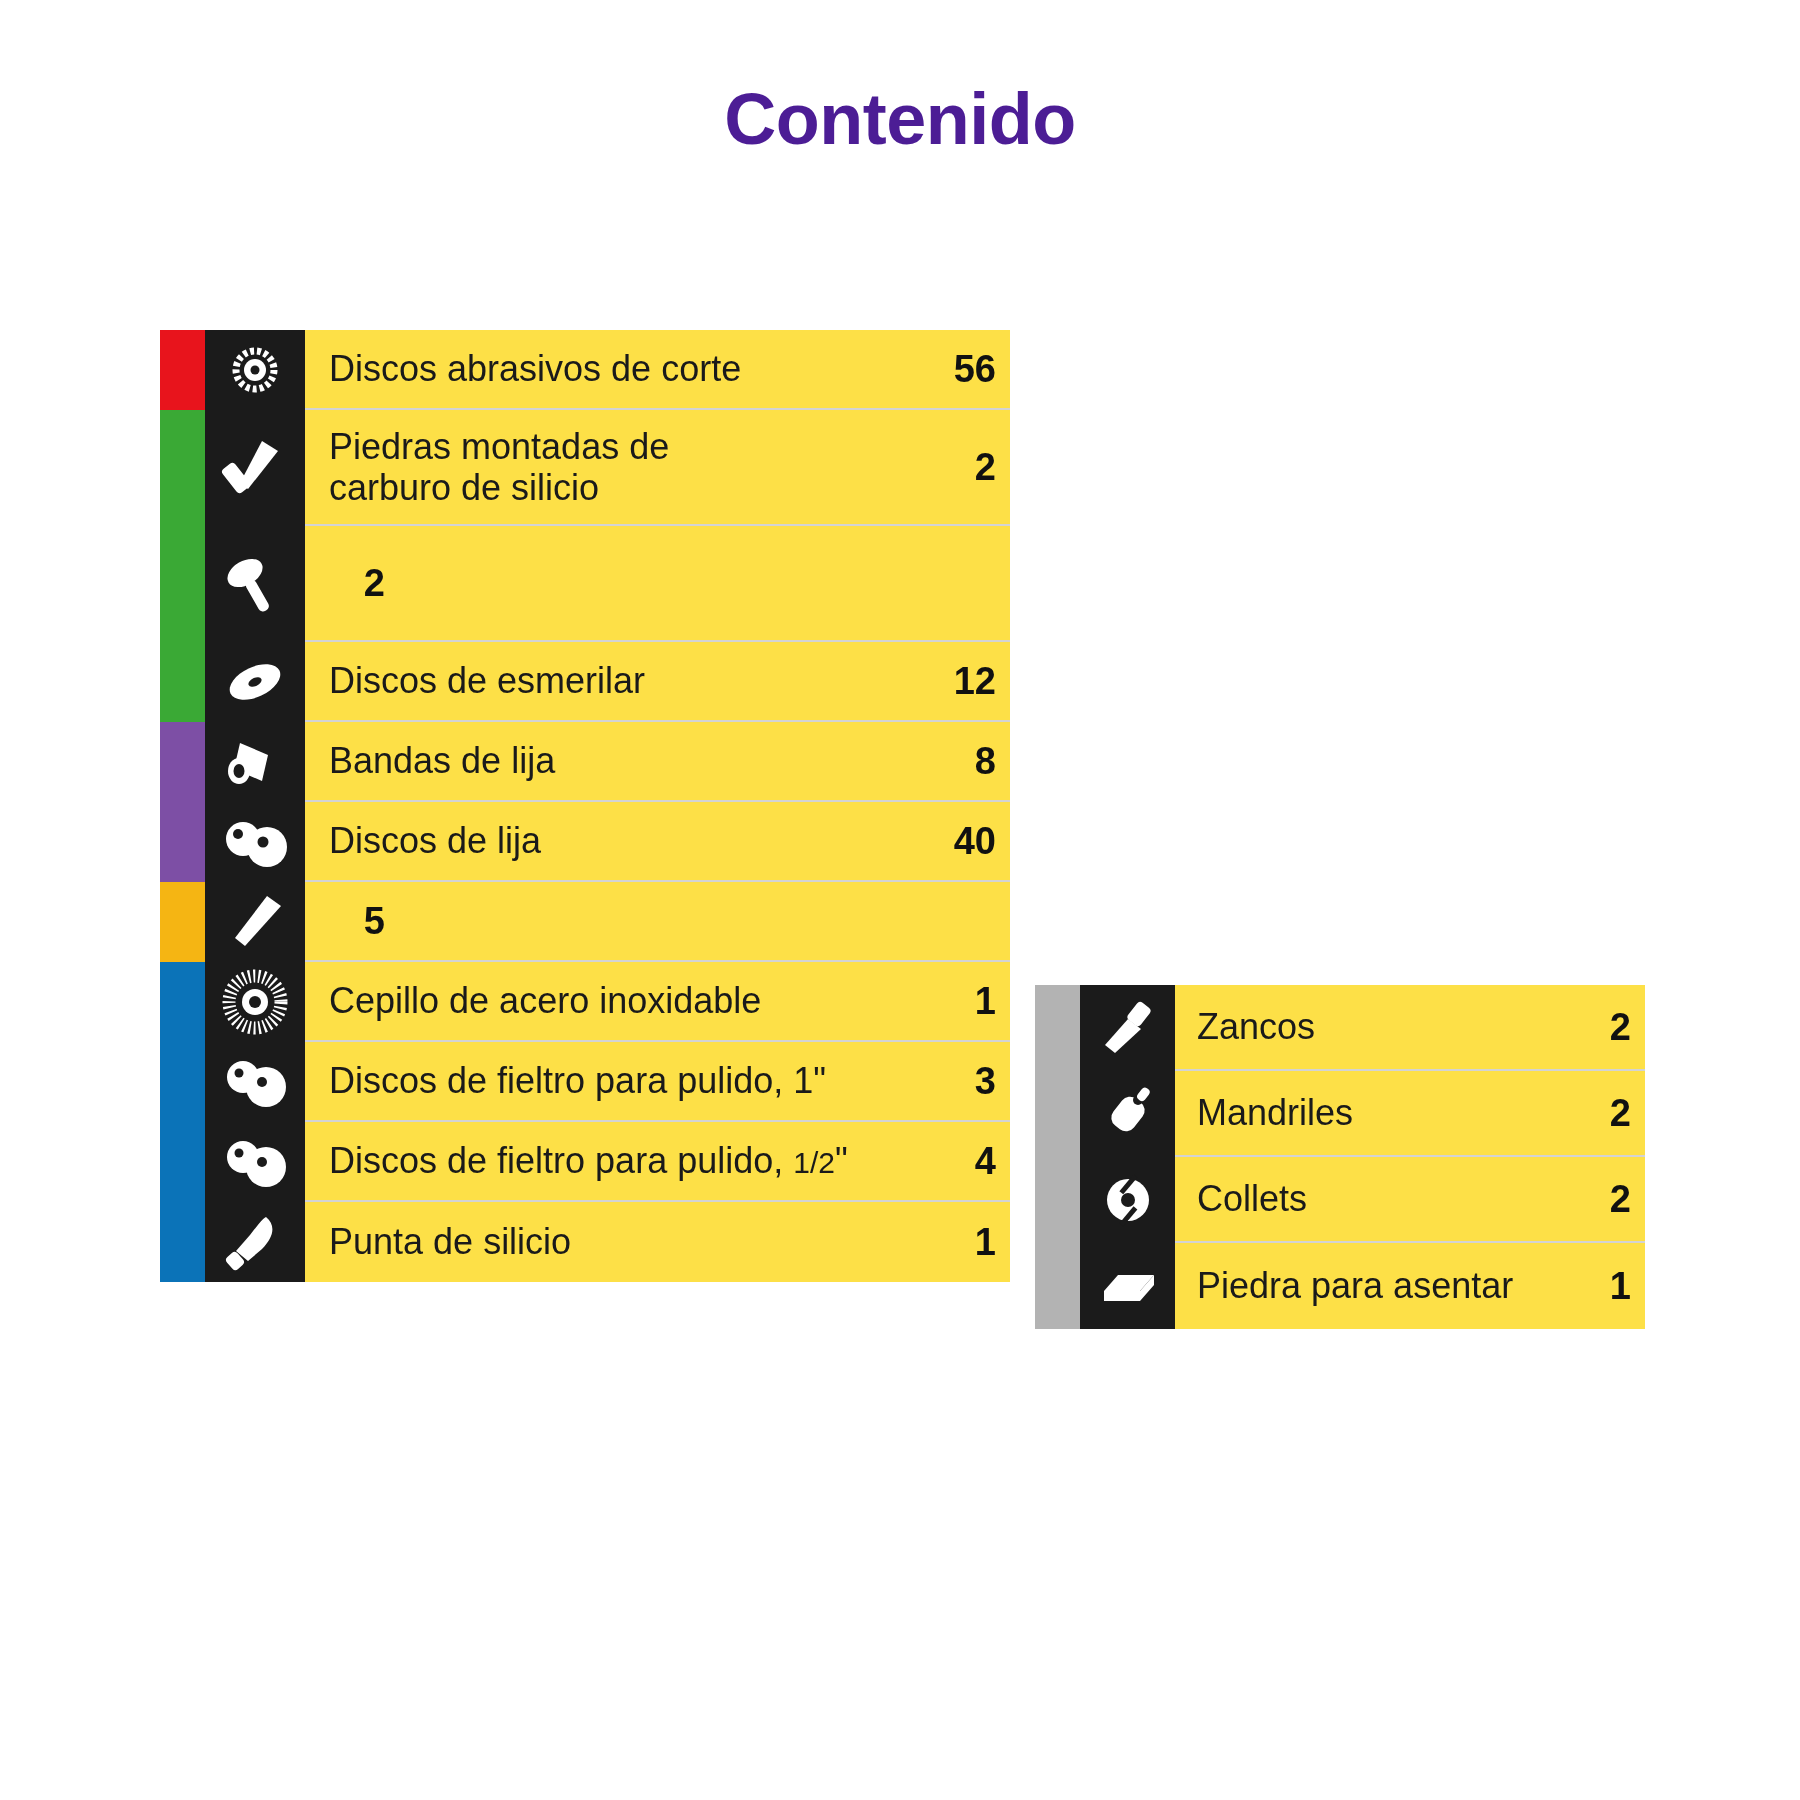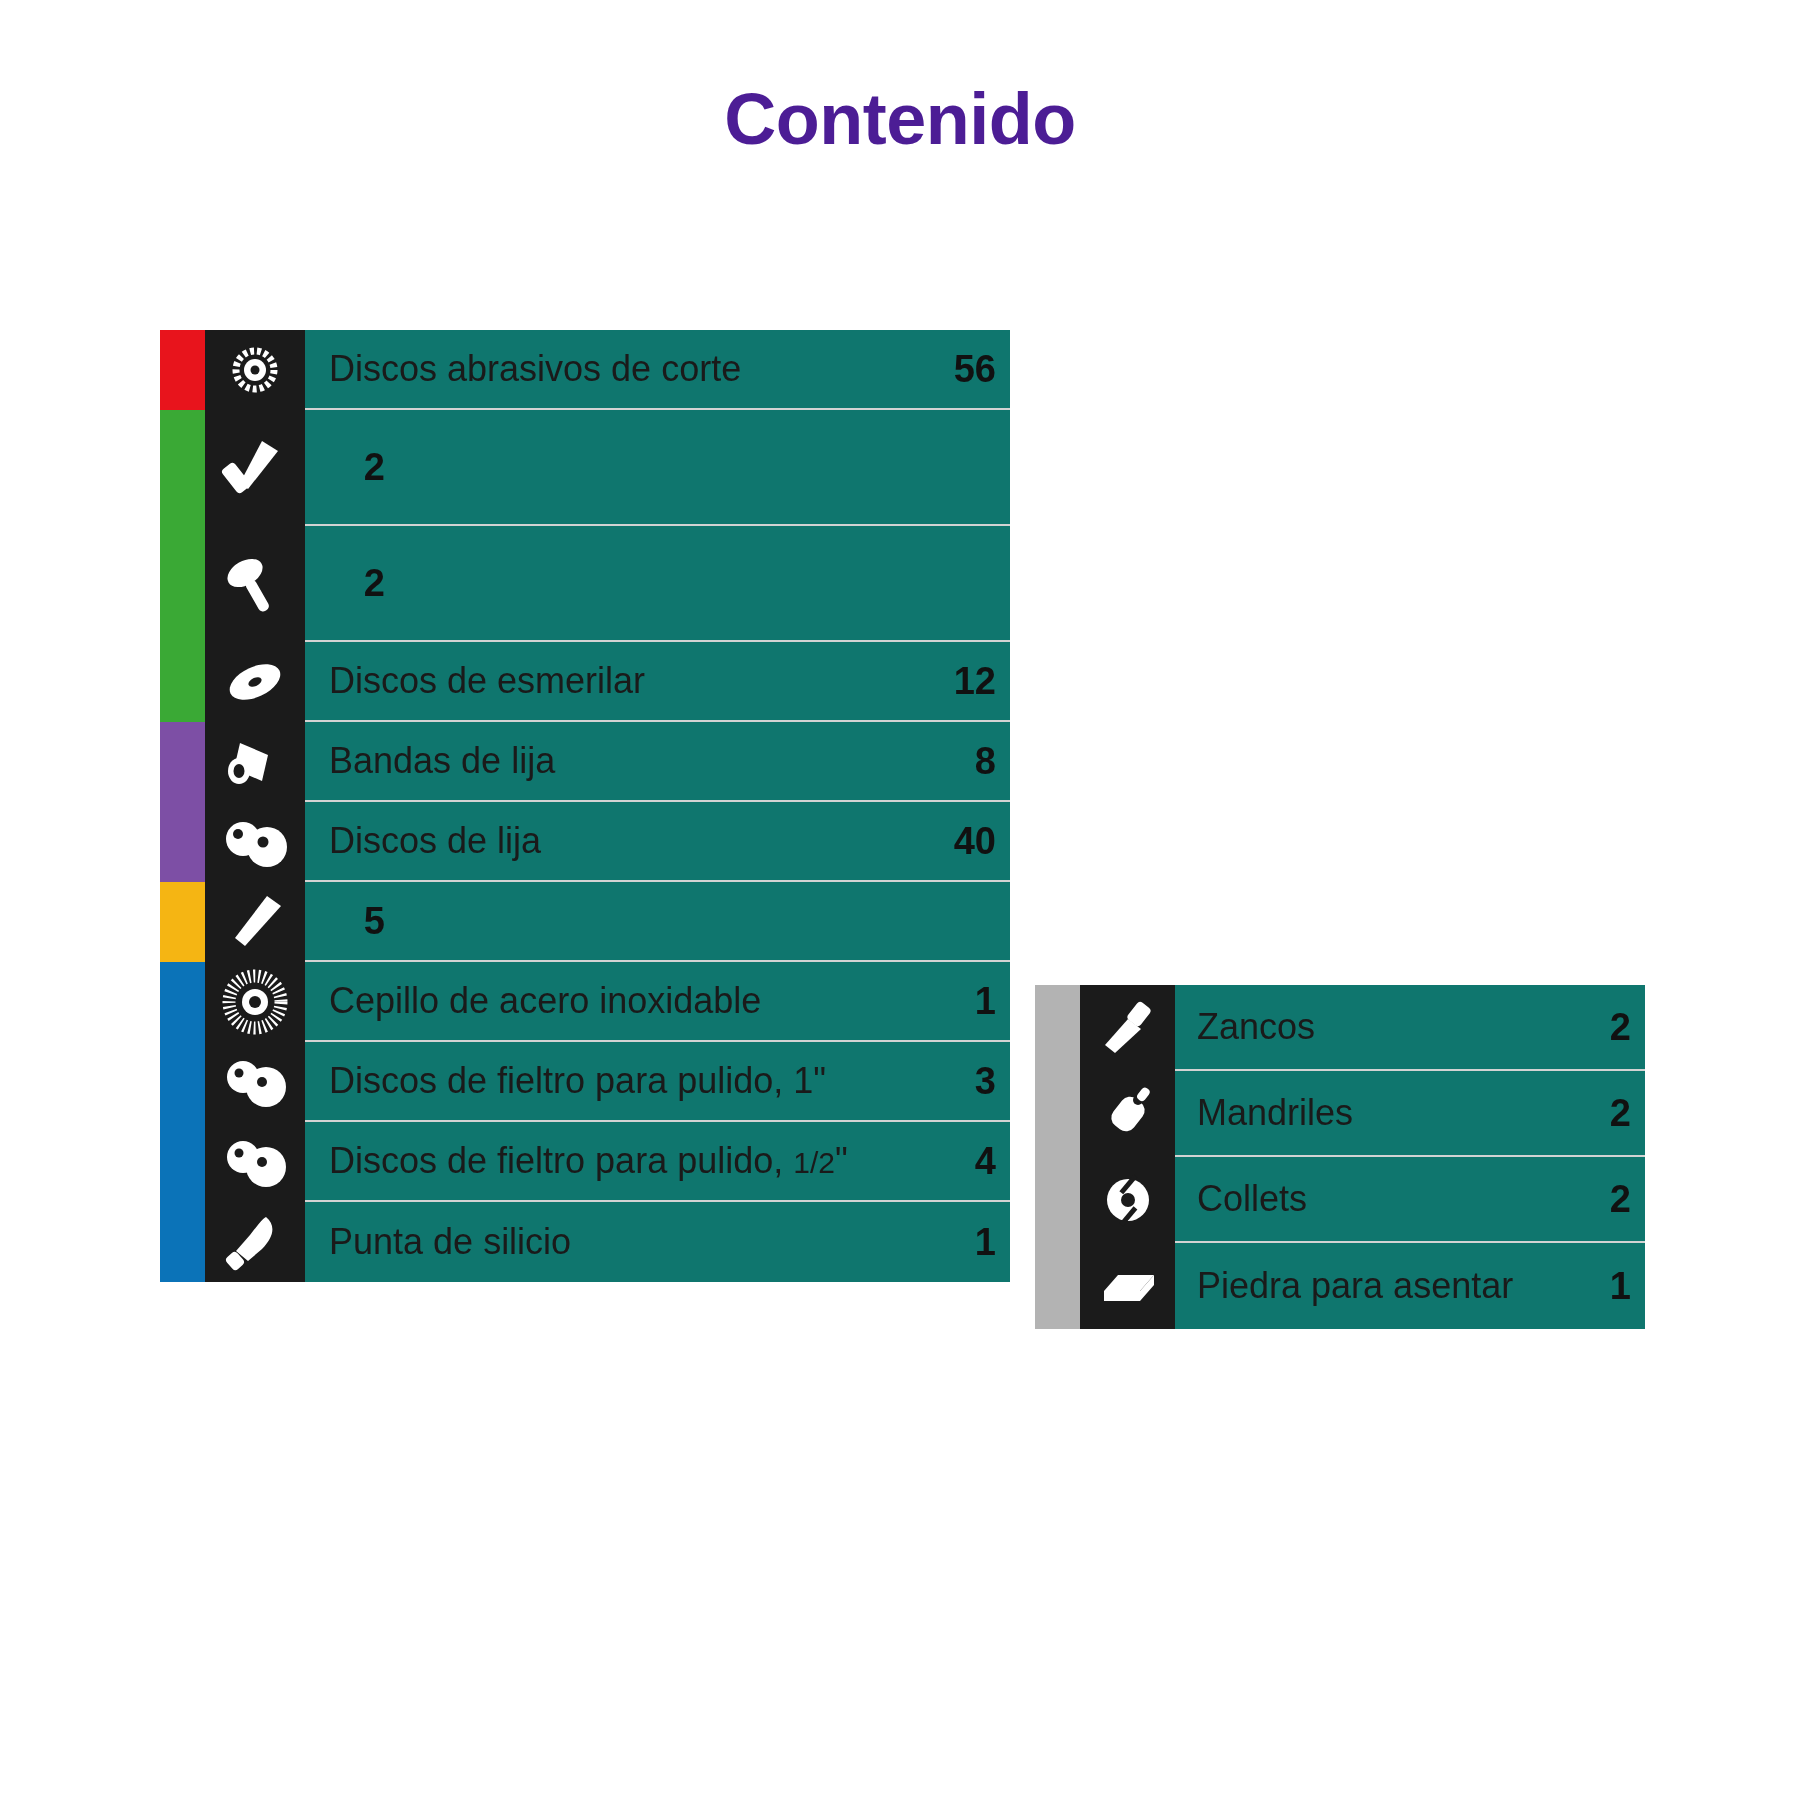--- a/index.html
+++ b/index.html
@@ -45,21 +45,21 @@
   #table-aux {
     left: 1035px;
     top: 985px;
     width: 610px;
   }
 
   .row {
     display: flex;
     align-items: stretch;
     position: relative;
-    background: #0f766e;
+    background: #fde047;
   }
 
   
   .stripe {
     width: 45px;
     flex: 0 0 45px;
     background: #d9d9d9;
   }
 
   
@@ -144,20 +144,21 @@
       <div class="stripe" style="background: rgb(58, 169, 53);"></div>
       <div class="icon-cell">
         <svg width="70" height="70" viewBox="0 0 70 70">
           <g fill="#fff">
      <rect x="8" y="30" width="16" height="30" rx="4" transform="rotate(-38 16 45)"></rect>
      <path d="M42 8 L58 18 L28 56 L20 50 Z"></path>
           </g>
         </svg>
       </div>
       <div class="text-cell">
+        <div class="label">Piedras montadas de<br>carburo de silicio</div>
         <div class="qty">2</div>
       </div>
     </div>
     <div class="row two-line">
       <div class="stripe" style="background: rgb(58, 169, 53);"></div>
       <div class="icon-cell">
         <svg width="70" height="70" viewBox="0 0 70 70">
           <g fill="#fff">
      <ellipse cx="25" cy="24" rx="19" ry="12" transform="rotate(-30 25 24)"></ellipse>
      <rect x="32" y="30" width="11" height="34" rx="5" transform="rotate(-30 37 47)"></rect>

